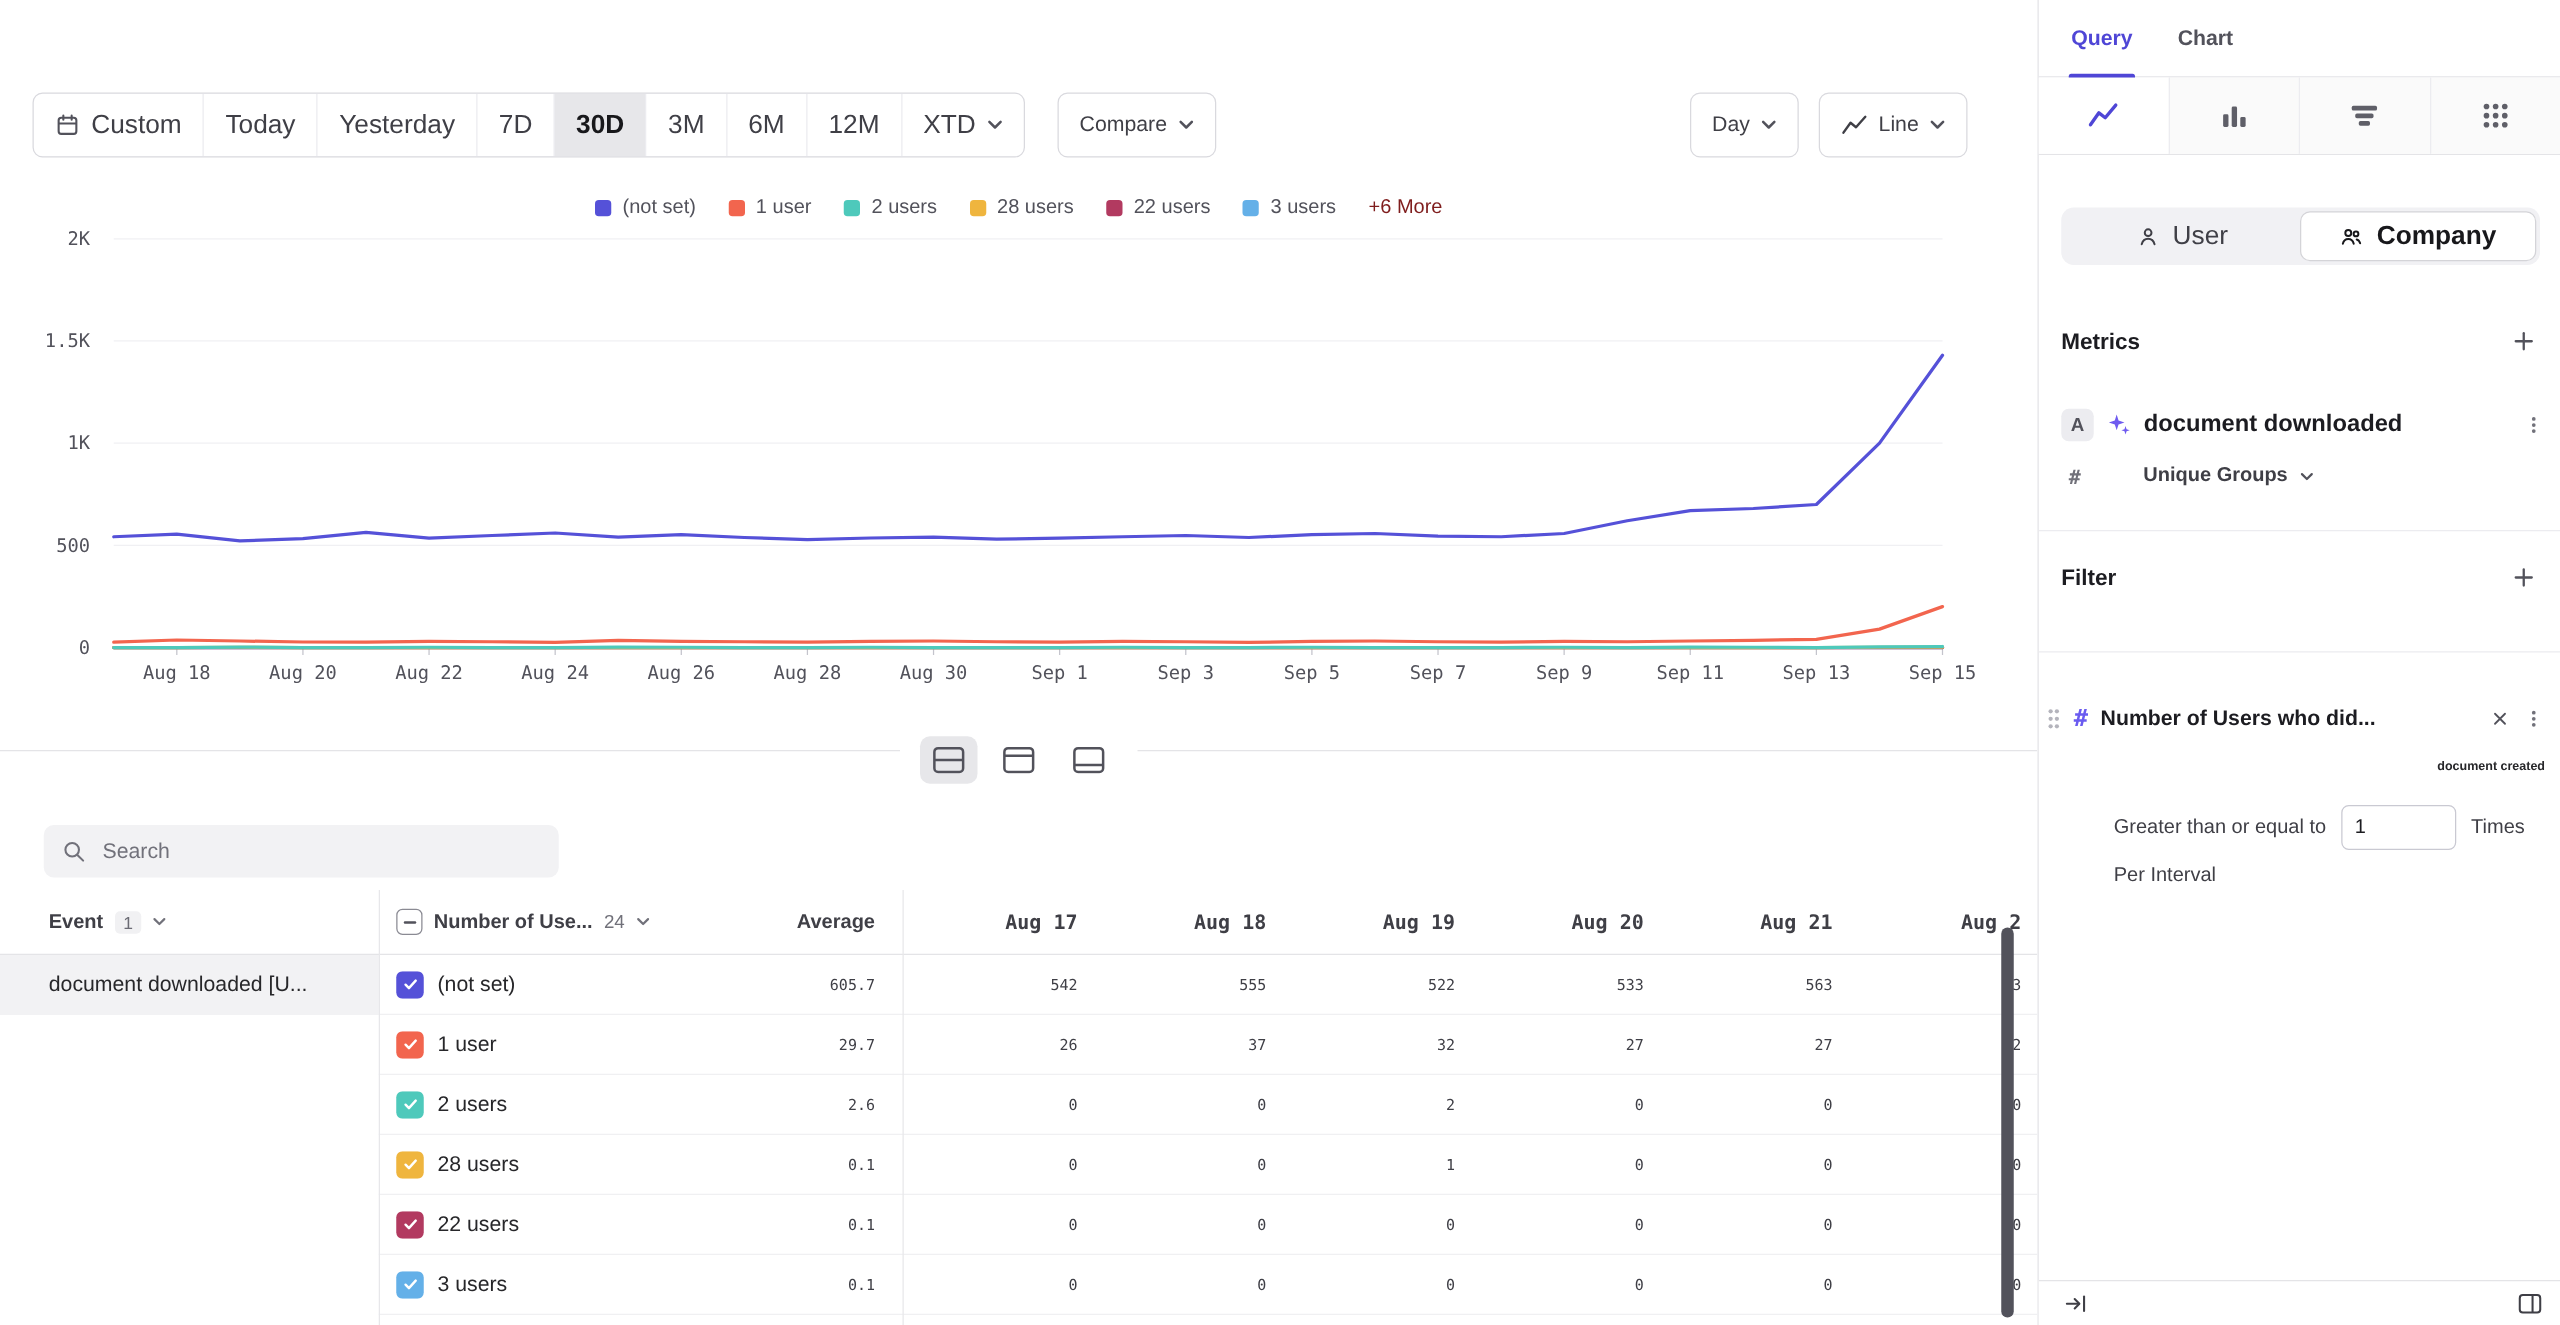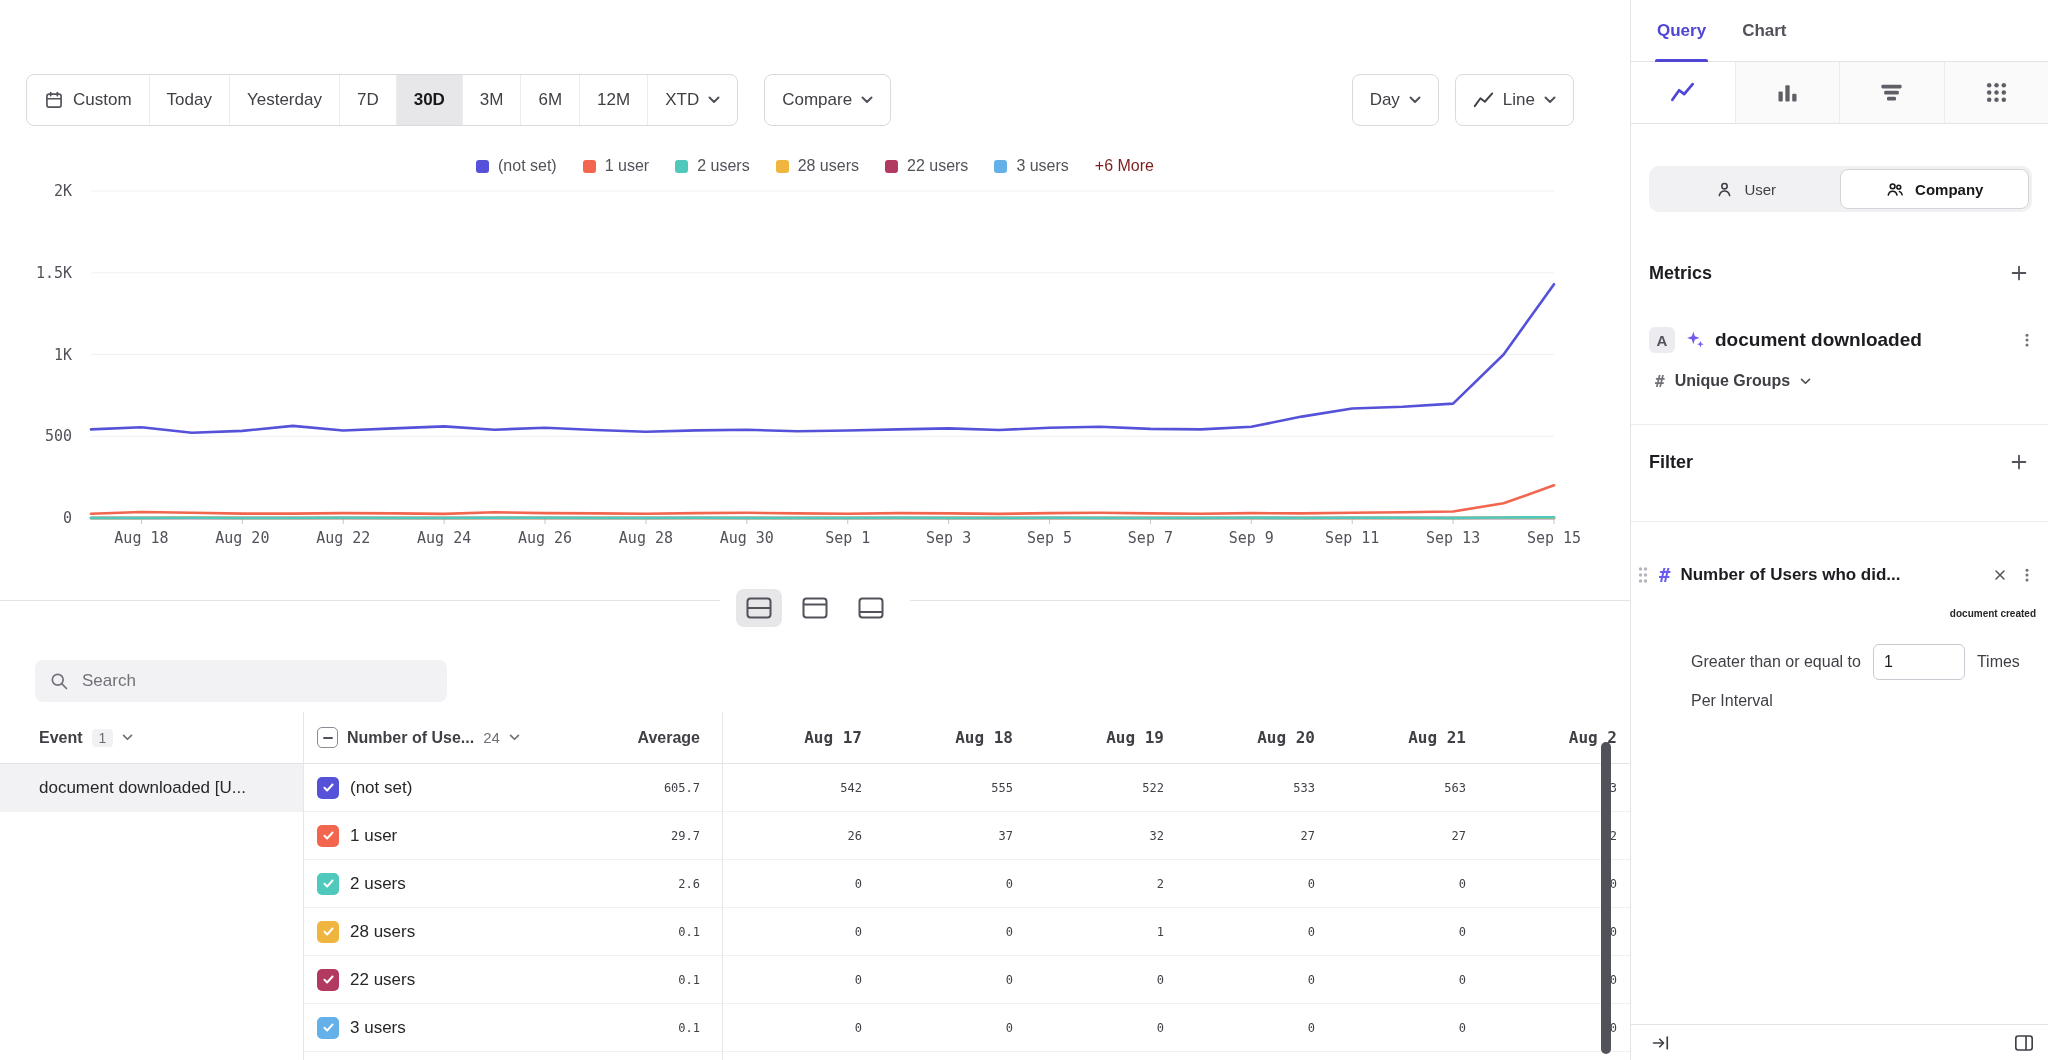--- a/index.html
+++ b/index.html
@@ -7,21 +7,21 @@
   html,body { margin:0; padding:0; width:2048px; height:1060px; overflow:hidden;
     font-family:"Liberation Sans", sans-serif; background:#fff; color:#27272a; }
   .app { position:relative; width:2048px; height:1060px; background:#fff; }
 
   
   .main { position:absolute; left:0; top:0; width:1630px; height:1060px; overflow:hidden; }
 
   
   .toolbar { position:absolute; top:74px; left:26px; right:56px; height:52px; display:flex; align-items:center; }
   .range-group { display:flex; align-items:stretch; height:52px; border:1px solid #d9d9de; border-radius:8px; overflow:hidden; background:#fff; }
-  .range-item { display:flex; align-items:center; gap:9px; padding:0 17px; font-size:17px; color:#3f3f46; border-left:1px solid #ececf0; cursor:pointer; white-space:nowrap; }
+  .range-item { display:flex; align-items:center; gap:9px; padding:0 17px; font-size:21px; color:#3f3f46; border-left:1px solid #ececf0; cursor:pointer; white-space:nowrap; }
   .range-item:first-child { border-left:none; }
   .range-item.selected { background:#e7e7ea; color:#18181b; font-weight:700; }
   .btn { display:flex; align-items:center; gap:9px; height:52px; padding:0 17px; border:1px solid #d9d9de; border-radius:8px; background:#fff; font-size:17px; color:#3f3f46; cursor:pointer; white-space:nowrap; }
   .compare-btn { margin-left:26px; }
   .toolbar-right { margin-left:auto; display:flex; gap:16px; }
 
   
   .legend { position:absolute; top:152px; left:0; right:0; height:28px; display:flex; justify-content:center; align-items:center; gap:26px; font-size:16px; color:#52525b; }
   .legend-item { display:flex; align-items:center; cursor:pointer; }
   .legend-dot { width:13px; height:13px; border-radius:3px; margin-right:9px; }
@@ -75,33 +75,33 @@
   .side-tabs { height:62px; border-bottom:1px solid #e4e4e7; display:flex; align-items:stretch; padding:0 26px; gap:36px; }
   .side-tab { display:flex; align-items:center; font-size:17px; font-weight:700; color:#52525b; position:relative; cursor:pointer; }
   .side-tab.active { color:var(--accent); }
   .side-tab.active::after { content:""; position:absolute; left:-2px; right:-2px; bottom:-1px; height:3px; background:var(--accent); border-radius:2px 2px 0 0; }
   .chart-type-row { display:flex; height:62px; border-bottom:1px solid #e4e4e7; }
   .chart-type { flex:1; display:flex; align-items:center; justify-content:center; background:#fafafa; border-left:1px solid #ececf0; cursor:pointer; }
   .chart-type:first-child { border-left:none; }
   .chart-type.active { background:#fff; }
 
   .entity-toggle { margin:42px 16px 0 18px; height:46px; background:#f1f1f4; border-radius:10px; display:flex; padding:3px; }
-  .entity-opt { flex:1; display:flex; align-items:center; justify-content:center; gap:10px; font-size:15px; color:#3f3f46; border-radius:8px; cursor:pointer; }
+  .entity-opt { flex:1; display:flex; align-items:center; justify-content:center; gap:10px; font-size:21px; color:#3f3f46; border-radius:8px; cursor:pointer; }
   .entity-opt.active { background:#fff; border:1px solid #d4d4d8; font-weight:600; color:#18181b; }
 
   .section-heading { display:flex; justify-content:space-between; align-items:center; margin:48px 18px 0 18px; font-size:18px; font-weight:700; color:#1c1c21; height:26px; }
   .section-heading.mt24 { margin-top:24px; }
   .icon-btn { display:inline-flex; align-items:center; justify-content:center; cursor:pointer; }
 
   .metric-row1 { margin:40px 12px 0 18px; display:flex; align-items:center; gap:10px; height:28px; }
   .badge-a { width:26px; height:26px; border-radius:6px; background:#ececf0; color:#52525b; font-size:15px; font-weight:700; display:flex; align-items:center; justify-content:center; flex:none; }
   .metric-title { font-size:19px; font-weight:700; color:#1c1c21; flex:1; white-space:nowrap; overflow:hidden; cursor:pointer; }
   .metric-row2 { margin:16px 18px 0 24px; display:flex; align-items:center; gap:10px; height:22px; font-size:16px; color:#3f3f46; }
   .hash-gray { color:#71717a; font-weight:700; font-family:"DejaVu Sans Mono", monospace; font-size:16px; }
-  .agg-label { font-weight:600; cursor:pointer; }
+  .agg-label { font-weight:600; cursor:pointer;margin-left:40px; }
   .side-divider { height:1px; background:#ececf0; margin-top:32px; }
   .side-divider.d2 { margin-top:46px; }
 
   .breakdown-card { margin:38px 12px 0 6px; }
   .bd-row1 { display:flex; align-items:center; gap:10px; height:30px; }
   .hash-purple { color:#6a5bf0; font-weight:700; font-family:"DejaVu Sans Mono", monospace; font-size:19px; }
   .bd-title { font-size:17px; font-weight:700; color:#1c1c21; flex:1; white-space:nowrap; overflow:hidden; cursor:pointer; }
   .bd-event { margin:18px 0 0 54px; font-size:10px; font-weight:600; color:#27272a; height:22px;text-align:right; }
   .bd-cond { margin:14px 0 0 54px; display:flex; align-items:center; gap:12px; font-size:16px; color:#3f3f46; height:36px; }
   .bd-input { width:92px; height:36px; border:1.5px solid #c9c9d2; border-radius:6px; padding:0 10px; font-size:16px; color:#1c1c21; font-family:"Liberation Sans", sans-serif; outline:none; }

